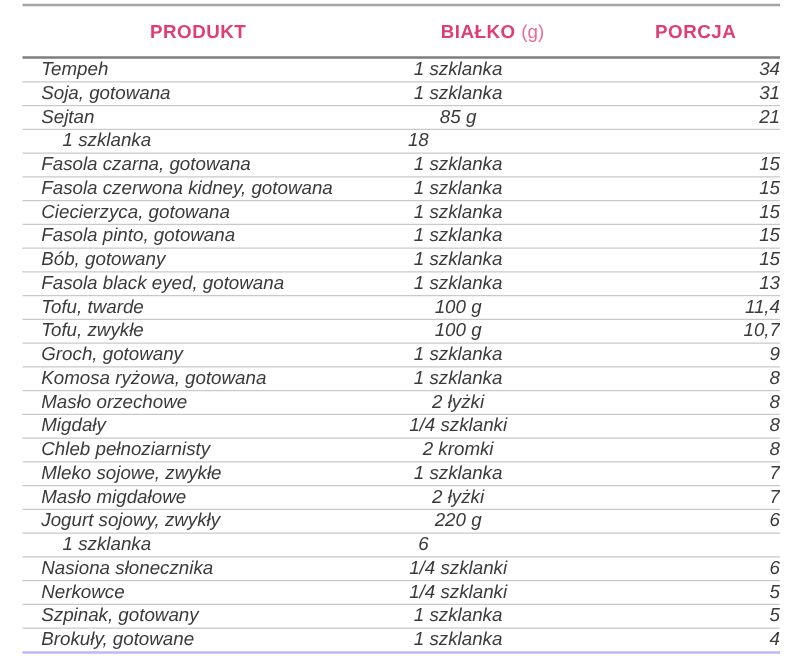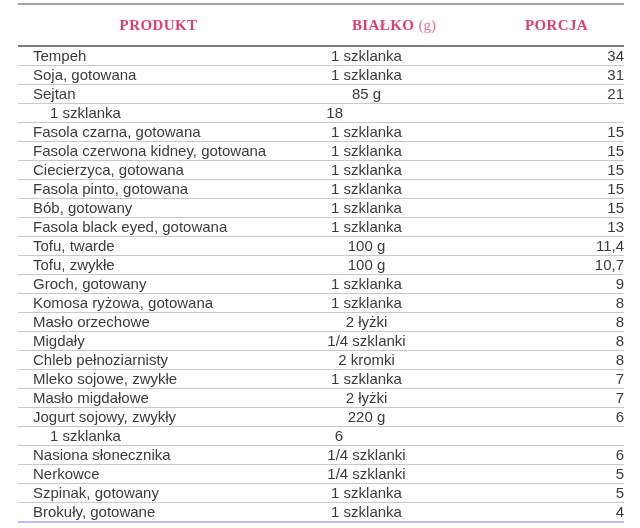--- a/index.html
+++ b/index.html
@@ -19,21 +19,20 @@
     left: 18px;
     top: 3px;
     width: 606px;
     border-top: 2px solid #a3a3a3;
   }
   .header-row {
     display: flex;
     height: 40px;
     align-items: center;
     border-bottom: 2px solid #7e7e7e;
-    font-family: Liberation Serif, serif;
   }
   .header-cell {
     color: #e03d75;
     font-weight: bold;
     font-size: 15px;
     letter-spacing: 0.4px;
     text-align: center;
   }
   .unit {
     font-weight: normal;
@@ -43,20 +42,21 @@
   .col-product { width: 281px; }
   .col-portion { width: 135px; }
   .col-protein { width: 190px; }
   .body-row {
     display: flex;
     height: 18px;
     align-items: center;
     border-bottom: 1px solid #c9c9c9;
     font-size: 15px;
     color: #3b3b3b;
+    font-style: italic;
   }
   .body-row:last-child {
     border-bottom: 2px solid #c4b5fd;
   }
   .cell {
     white-space: nowrap;
     overflow: hidden;
     line-height: 18px;
   }
   .cell.product {

